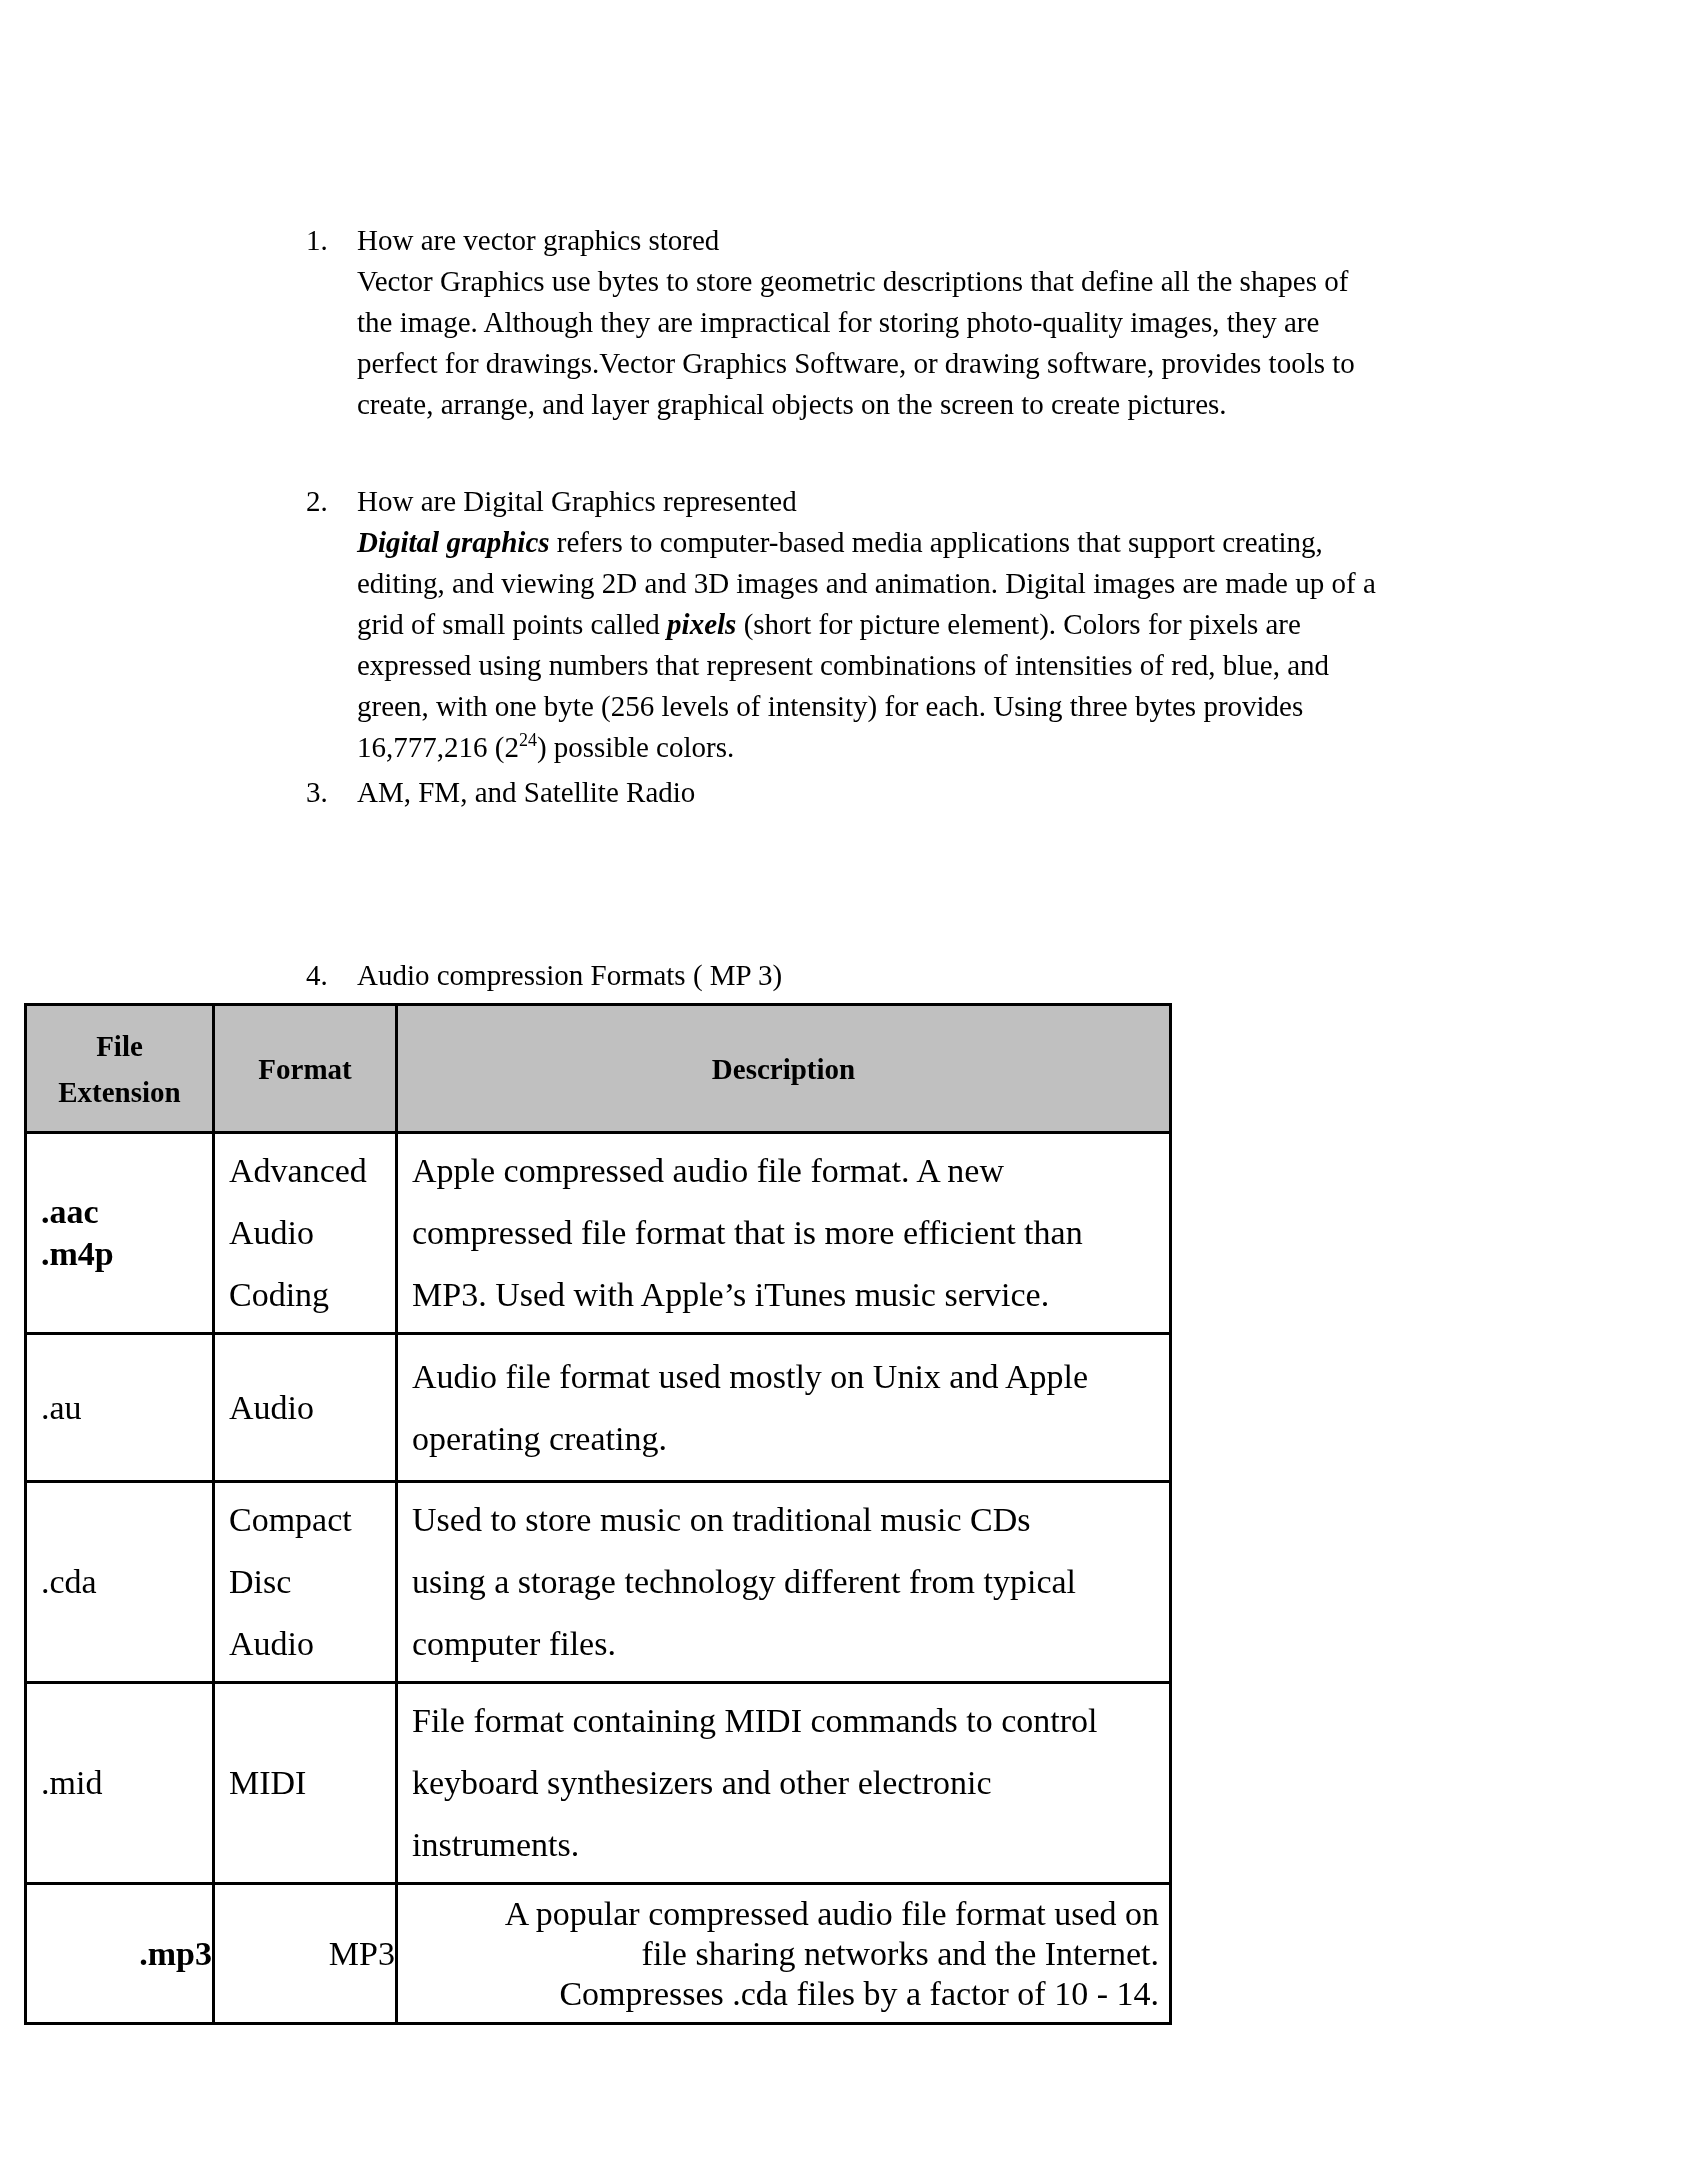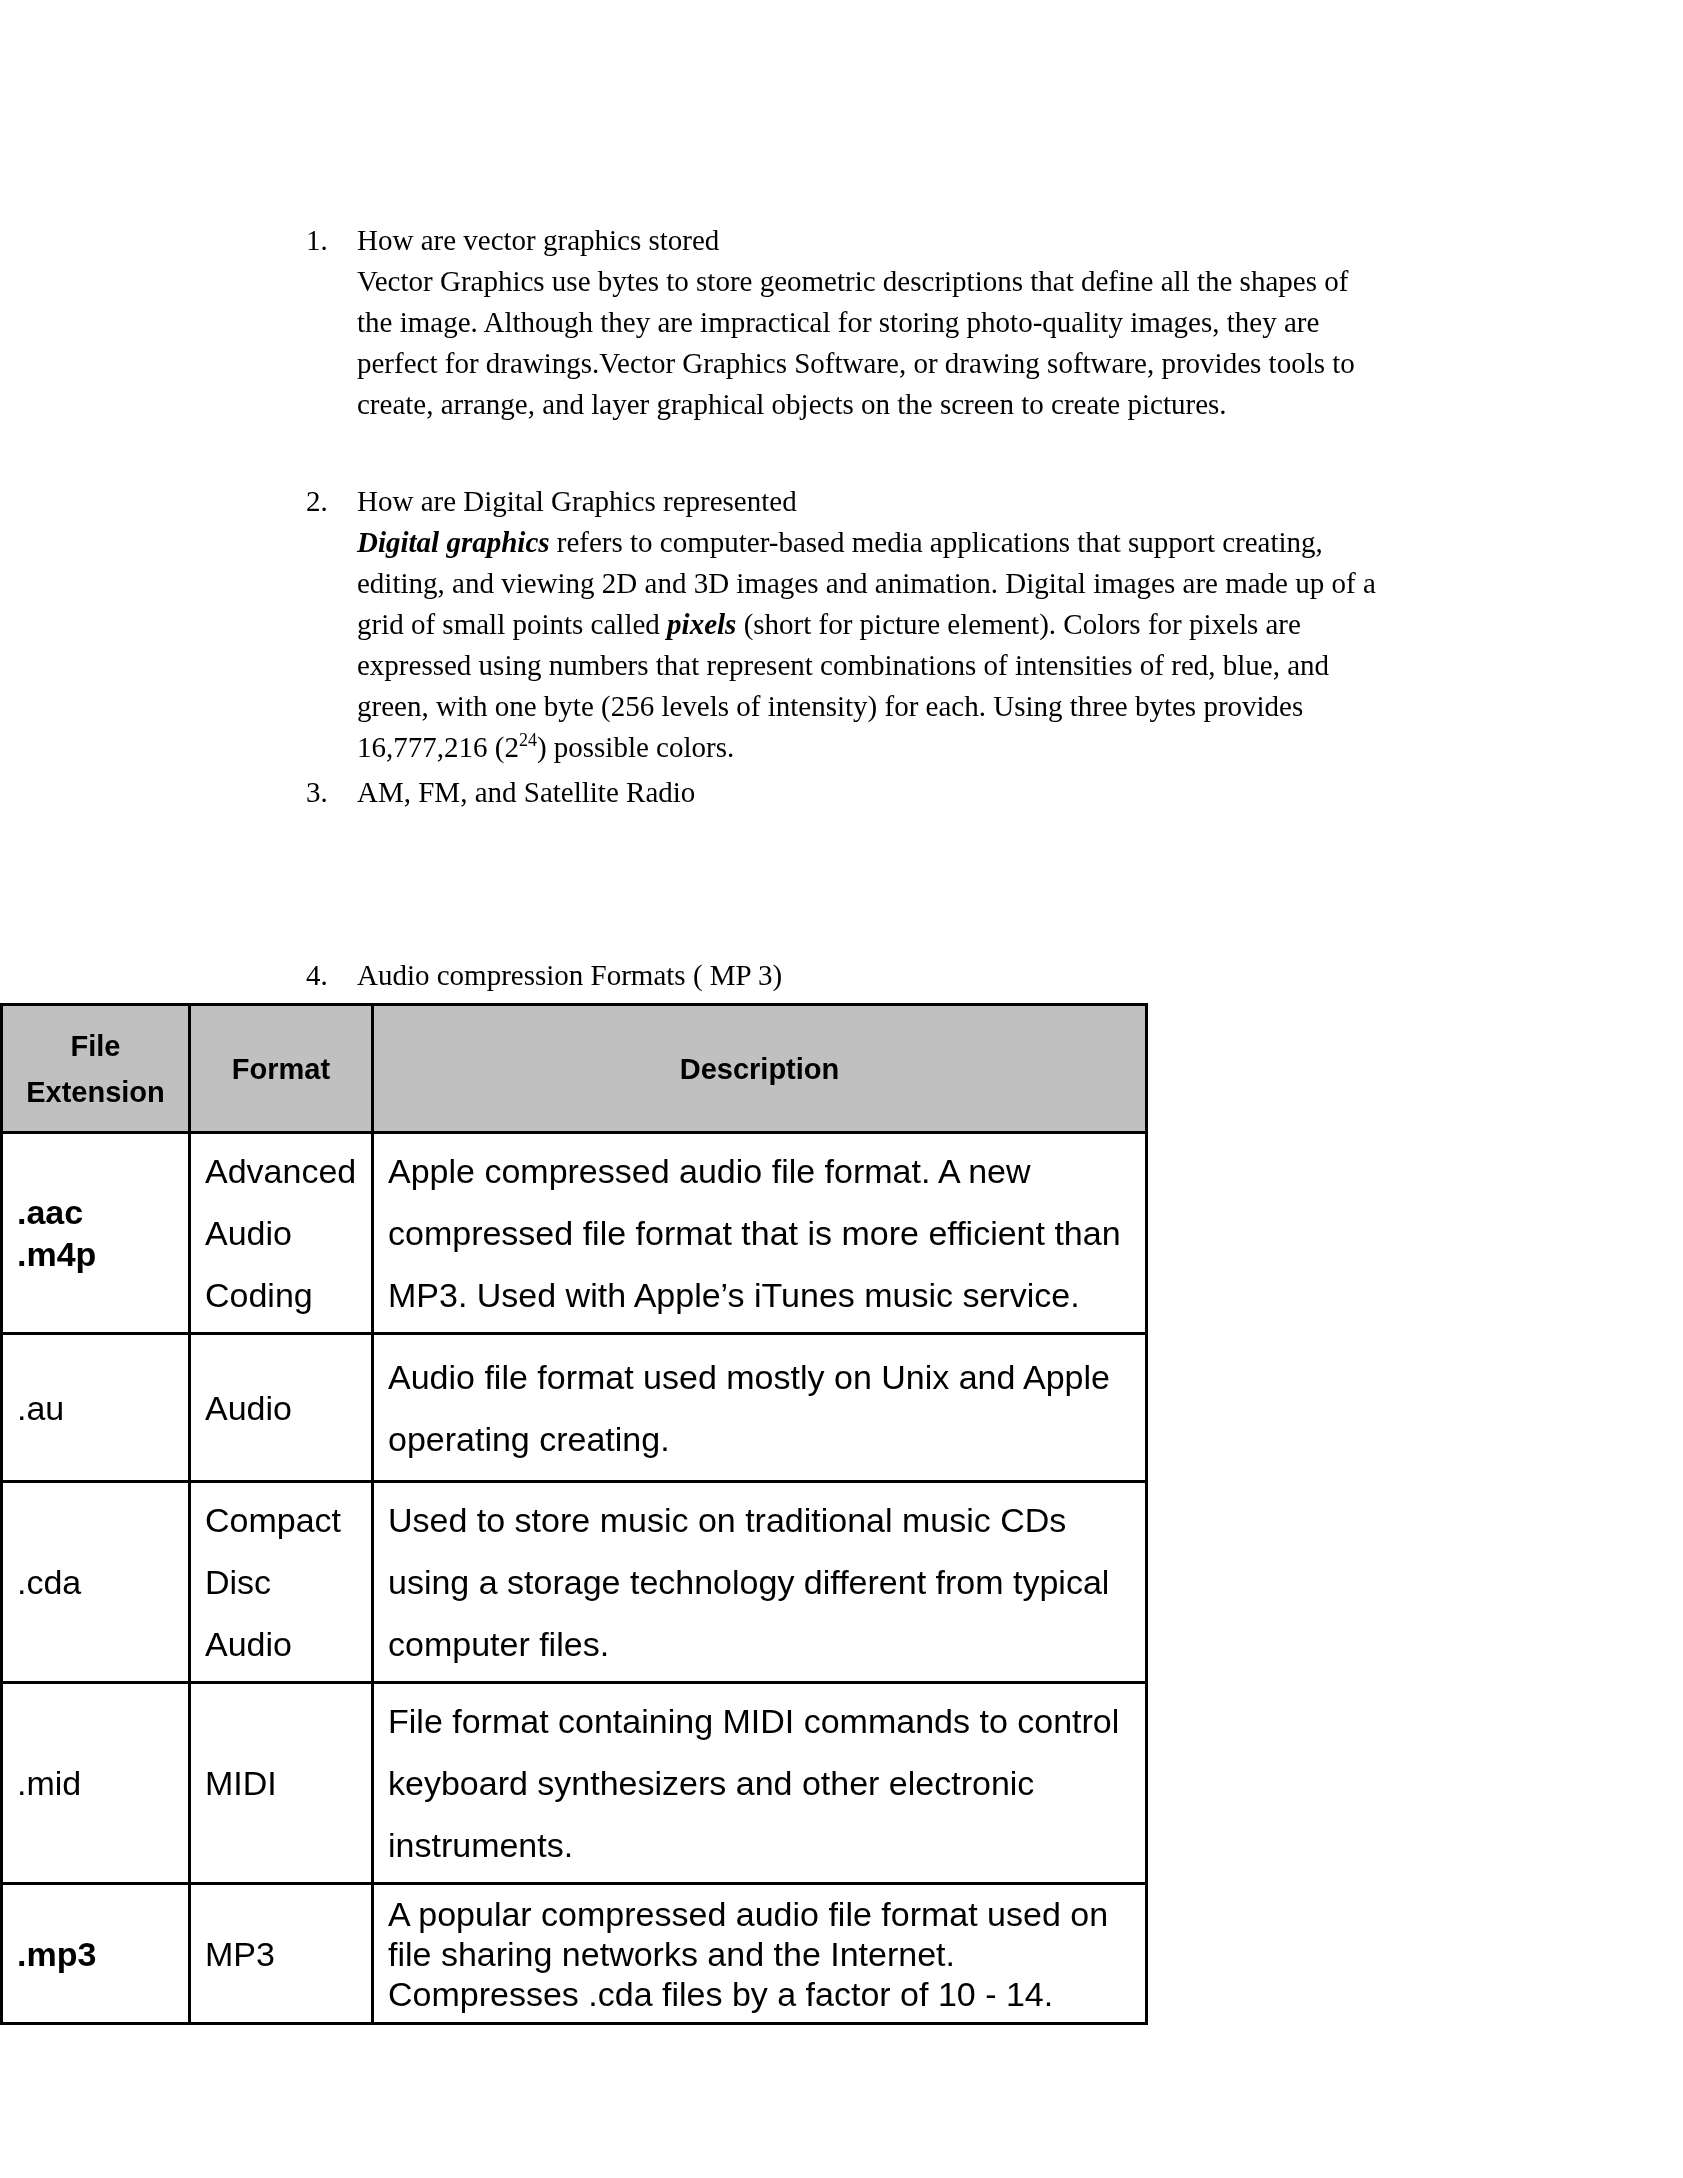--- a/index.html
+++ b/index.html
@@ -89,26 +89,26 @@
   
   #item-3 { position: absolute; left: 306px; top: 772px; width: 1049px; }
   #item-3 .li-body { margin-left: 51px; margin-top: 0px; width: 1000px; }
 
   
   #item-4 { position: absolute; left: 306px; top: 955px; width: 1049px; }
 
   
   .format-table {
     position: absolute;
-    left: 0;
+    left: 24px;
     top: 1003px;
     width: 1145px;
     border-collapse: collapse;
     table-layout: fixed;
-    font-family: Liberation Sans, sans-serif;
+    font-family: Liberation Serif, serif;
     background: #ffffff;
   }
   .format-table col.c-ext { width: 188px; }
   .format-table col.c-fmt  { width: 183px; }
   .format-table col.c-desc { width: 774px; }
 
   .format-table th,
   .format-table td {
     border: 3px solid #000000;
     vertical-align: middle;
@@ -157,21 +157,21 @@
   
   tr.tight td { line-height: 40px; }
   tr.tight td.cell-ext,
   tr.tight td.cell-fmt { line-height: 40px; }
   tr.tight td.cell-desc { padding-top: 4px; padding-bottom: 4px; }
 
   .row-h-aac  td { height: 198px; }
   .row-h-au   td { height: 145px; }
   .row-h-cda  td { height: 198px; }
   .row-h-mid  td { height: 198px; }
-  .row-h-mp3  td { height: 129px; }
+  .row-h-mp3  td { height: 129px; text-align: right; }
 </style>
 </head>
 <body>
 
 <div class="page">
 
   <div class="numbered-list">
 
     <div class="list-item" id="item-1">
       <div class="li-row">

